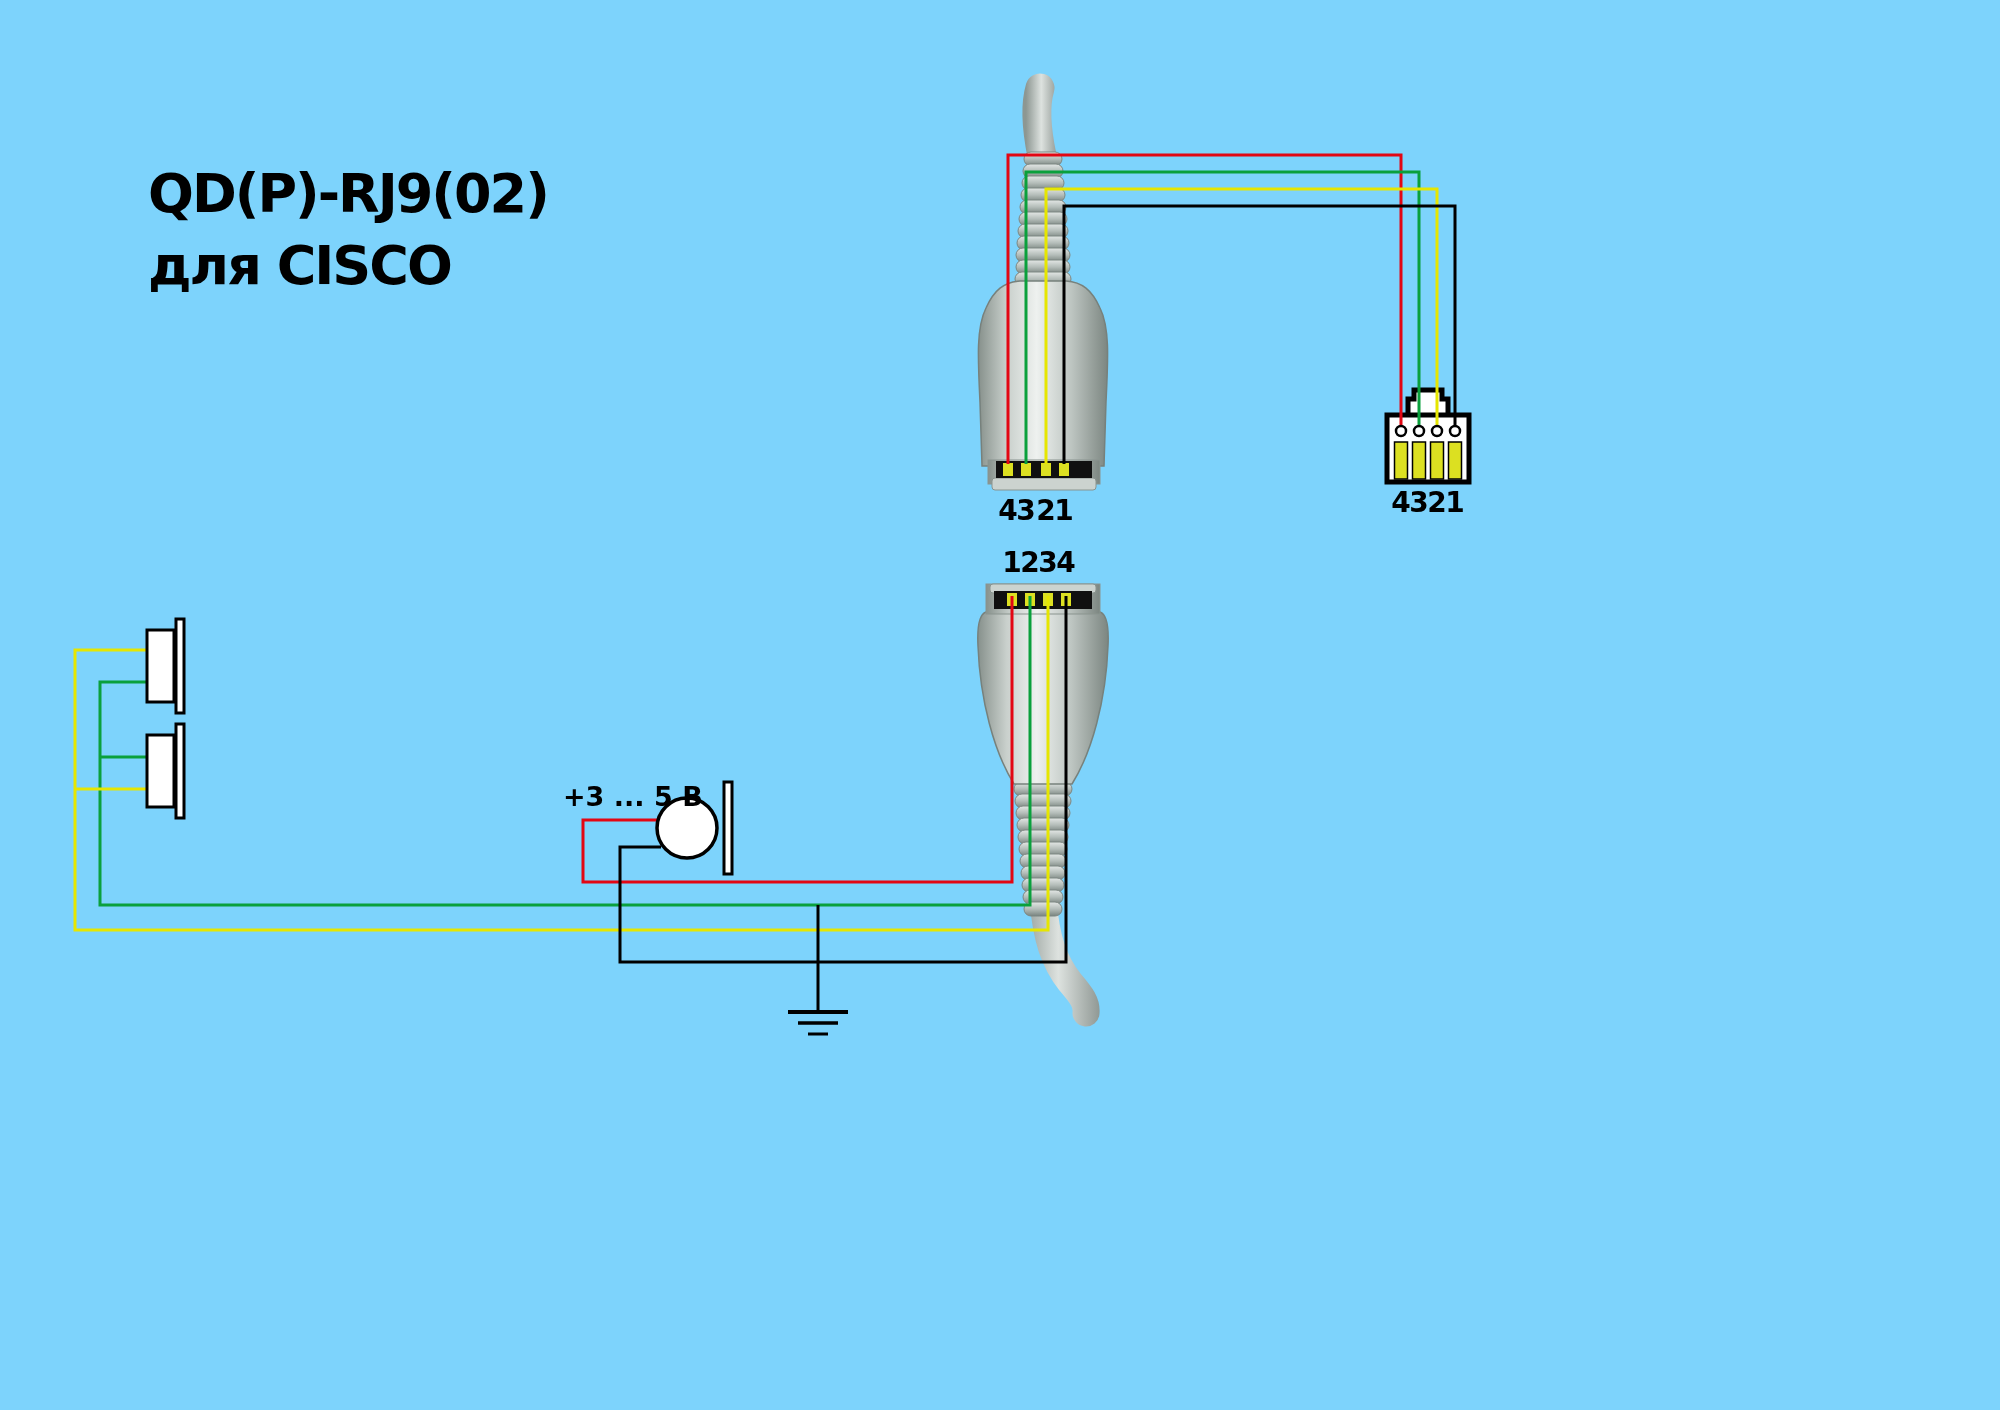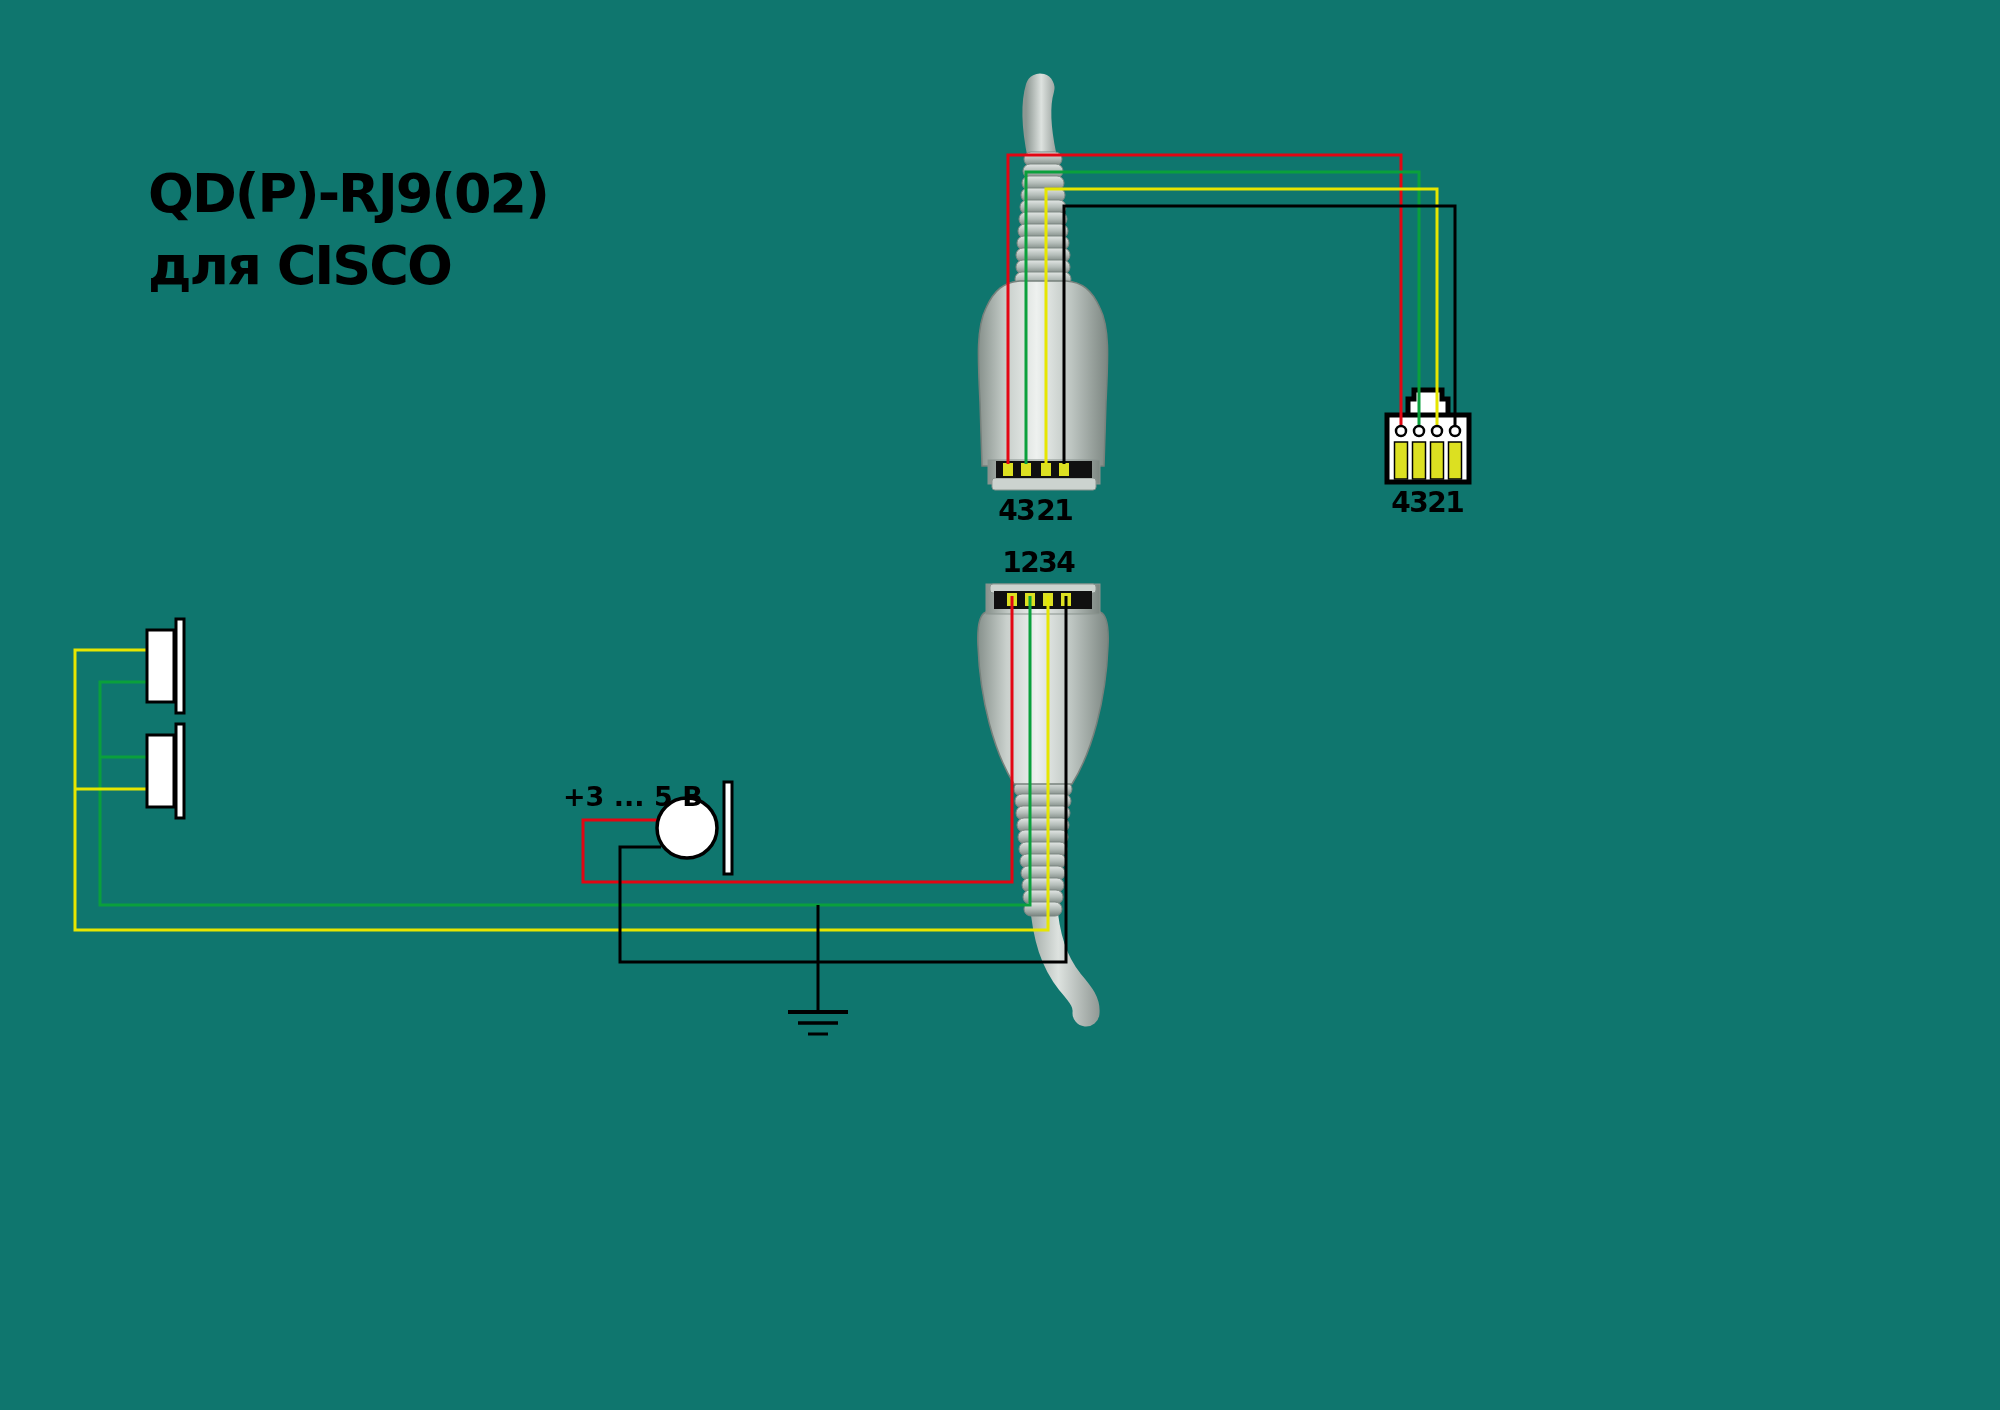--- a/index.html
+++ b/index.html
@@ -1,16 +1,16 @@
 <!DOCTYPE html>
 <html><head>
 <meta charset="utf-8">
 <style>
   html,body{margin:0;padding:0;background:#ffffff;}
-  .stage{position:relative;width:2000px;height:1410px;background:#0f766e;overflow:hidden;
+  .stage{position:relative;width:2000px;height:1410px;background:#7dd3fc;overflow:hidden;
          font-family:"DejaVu Sans","Liberation Sans",sans-serif;}
   svg{position:absolute;left:0;top:0;}
   text{fill:#000;font-family:"DejaVu Sans","Liberation Sans",sans-serif;font-weight:bold;}
   .title-text{font-size:54px;letter-spacing:-2px;}
   .pin-label{font-size:28px;text-anchor:middle;}
   .mic-label{font-size:27px;}
 </style>
 </head>
 <body>
 

